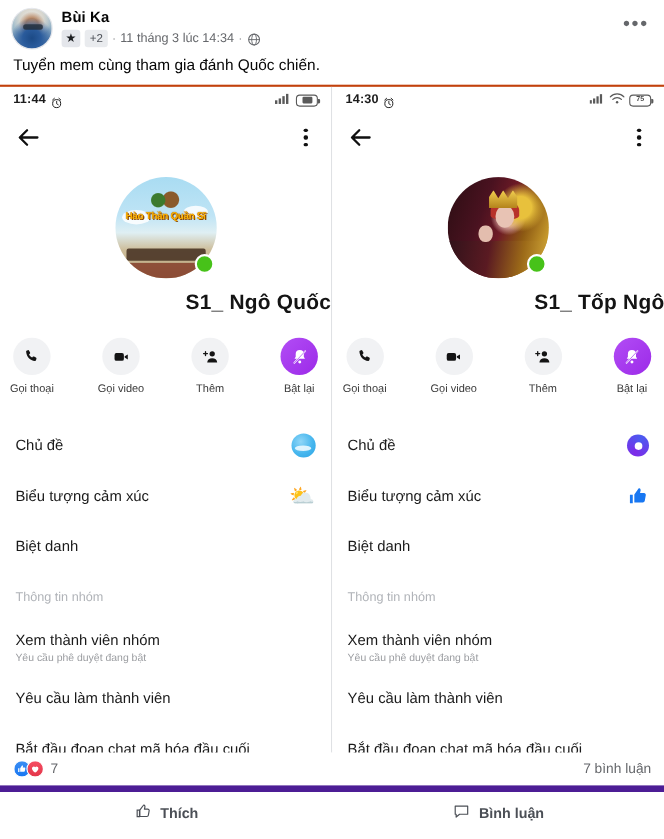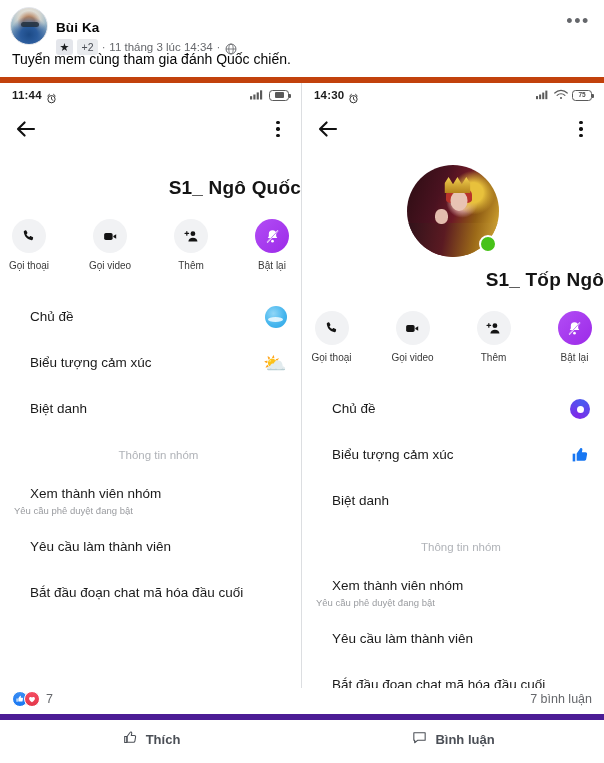--- a/index.html
+++ b/index.html
@@ -22,21 +22,21 @@
       radial-gradient(circle at 50% 40%, #c69a74 0%, #b5835f 20%, rgba(181,131,95,0) 42%),
       radial-gradient(circle at 50% 26%, #ecebe6 0%, #d9d7cf 32%, rgba(217,215,207,0) 56%),
       linear-gradient(175deg, #bcd3df 0%, #9db9c9 45%, #2f5f9e 100%);
     border:1px solid #e4e6eb;
     position:relative; overflow:hidden;
   }
   .poster-avatar::after{
     content:""; position:absolute; left:10px; top:14px; width:18px; height:5px;
     border-radius:3px; background:#23303d; opacity:.85;
   }
-  .poster-meta { margin-left:8px; padding-top:1px; flex:1; min-width:0;margin-top:12px; }
+  .poster-meta { margin-left:8px; padding-top:1px; flex:1; min-width:0; }
   .poster-name { font-size:13.5px; font-weight:700; line-height:17px; color:#050505; letter-spacing:.1px; }
   .meta-line { display:flex; align-items:center; gap:4px; margin-top:3px; }
   .badge-star {
     width:17px; height:16px; border-radius:3px; background:#e4e6eb;
     display:flex; align-items:center; justify-content:center;
     font-size:11px; color:#1c1e21; line-height:1;
   }
   .badge-plus {
     height:16px; min-width:21px; padding:0 4px; border-radius:3px; background:#e9ebee;
     display:flex; align-items:center; justify-content:center;
@@ -46,21 +46,21 @@
   .meta-time { font-size:11.5px; color:#65676b; line-height:14px; }
   .globe-icon { width:12px; height:12px; display:inline-block; margin-left:1px; }
   .more-dots {
     margin-left:auto; color:#65676b; font-size:18px; letter-spacing:1.6px;
     line-height:14px; padding:8px 4px 0 0;
   }
 
   .post-text { padding:2px 12px 8px 12px; font-size:14px; line-height:19px; color:#050505; }
 
   
-  .shots { display:flex; height:605px; border-top:6px solid #c2410c; }
+  .shots { display:flex; height:605px; border-top:2px solid #c2410c; }
   .shot { width:302px; height:605px; background:#fff; position:relative; overflow:hidden; }
   .shot.left { border-right:1px solid #dcdee1; }
 
   
   .statusbar { height:24px; display:flex; align-items:center; padding:0 12px; }
   .sb-time { font-size:11.5px; font-weight:700; color:#1c1c1c; letter-spacing:.2px; }
   .sb-alarm { margin-left:4px; width:11px; height:11px; display:inline-block; }
   .sb-right { margin-left:auto; display:flex; align-items:center; gap:4px; }
   .sb-ico { display:block; }
   .battery {
@@ -152,23 +152,23 @@
   }
   .action-circle.accent { background:#a33bf0; background:linear-gradient(135deg,#b24df5,#9c2ae8); }
   .action-label { margin-top:7px; font-size:10px; color:#3a3a3a; line-height:12px; white-space:nowrap; }
 
   
   .menu { margin-top:22px; padding:0 14px; }
   .menu-row {
     display:flex; align-items:center; min-height:46px; padding:4px 0;
   }
   .menu-text { flex:1; min-width:0; }
-  .menu-title { font-size:13.5px; color:#1a1a1a; line-height:18px;margin-left:16px; }
+  .menu-title { font-size:13.5px; color:#1a1a1a; line-height:18px; }
   .menu-sub { font-size:9.5px; color:#9a9ca0; line-height:13px; margin-top:1px; }
-  .menu-title.muted { color:#b0b3b8; font-size:11.5px;text-align:center; }
+  .menu-title.muted { color:#b0b3b8; font-size:11.5px; }
   .menu-right { margin-left:8px; flex:0 0 auto; display:flex; align-items:center; }
 
   .swatch-sky {
     width:22px; height:22px; border-radius:50%;
     background:radial-gradient(circle at 38% 34%, #8fd6f7 0%, #46b6ee 55%, #2ba3e3 100%);
     position:relative; overflow:hidden;
   }
   .swatch-sky::after{
     content:""; position:absolute; left:3px; bottom:6px; width:15px; height:5px;
     background:#eaf8ff; border-radius:50%; opacity:.9;
@@ -263,20 +263,31 @@
           </svg>
       </span>
       <span class="nav-kebab">
           <i></i>
           <i></i>
           <i></i>
         </span>
     </div>
 
     <div class="profile">
+      <div class="avatar-big-wrap">
+        <div class="avatar-big av-game">
+          <span class="g-cloud c1"></span>
+            <span class="g-cloud c2"></span>
+          <span class="g-chars"></span>
+          <span class="g-title">Hào Thần Quần Sĩ</span>
+          <span class="g-bar"></span>
+            <span class="g-bottom"></span>
+        </div>
+        <span class="online-dot"></span>
+      </div>
       <div class="profile-name">S1_ Ngô Quốc</div>
     </div>
 
     <div class="actions">
       <div class="action">
         <div class="action-circle">
           <svg viewBox="0 0 24 24" width="16" height="16">
               <path d="M6.6 3.5c.6-.2 1.3.1 1.6.7l1.3 2.6c.3.6.1 1.3-.4 1.7l-1 .8c.9 1.9 2.4 3.4 4.3 4.3l.8-1c.4-.5 1.1-.7 1.7-.4l2.6 1.3c.6.3.9 1 .7 1.6l-.6 2c-.2.7-.9 1.2-1.6 1.1C9.4 17.4 5.1 13 4.1 5.6c-.1-.7.3-1.4 1.1-1.6z" fill="#141414"></path>
             </svg>
         </div>

